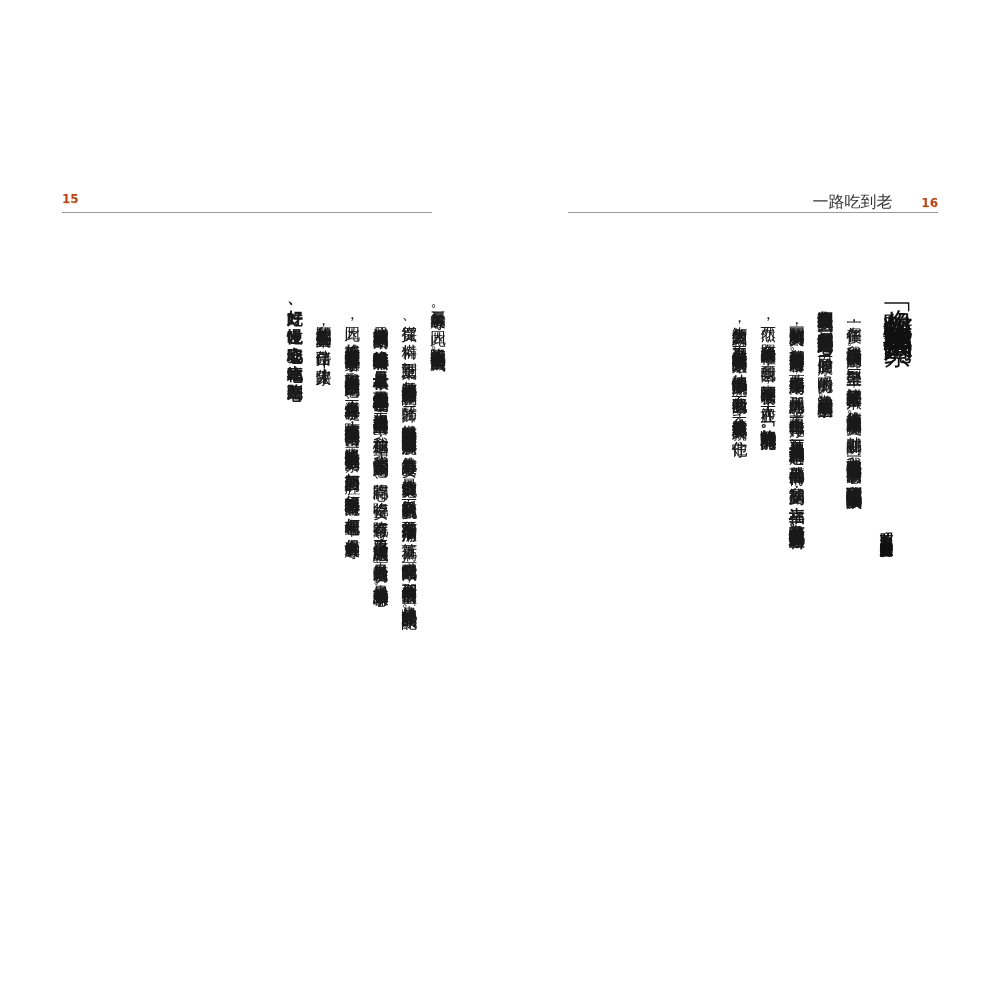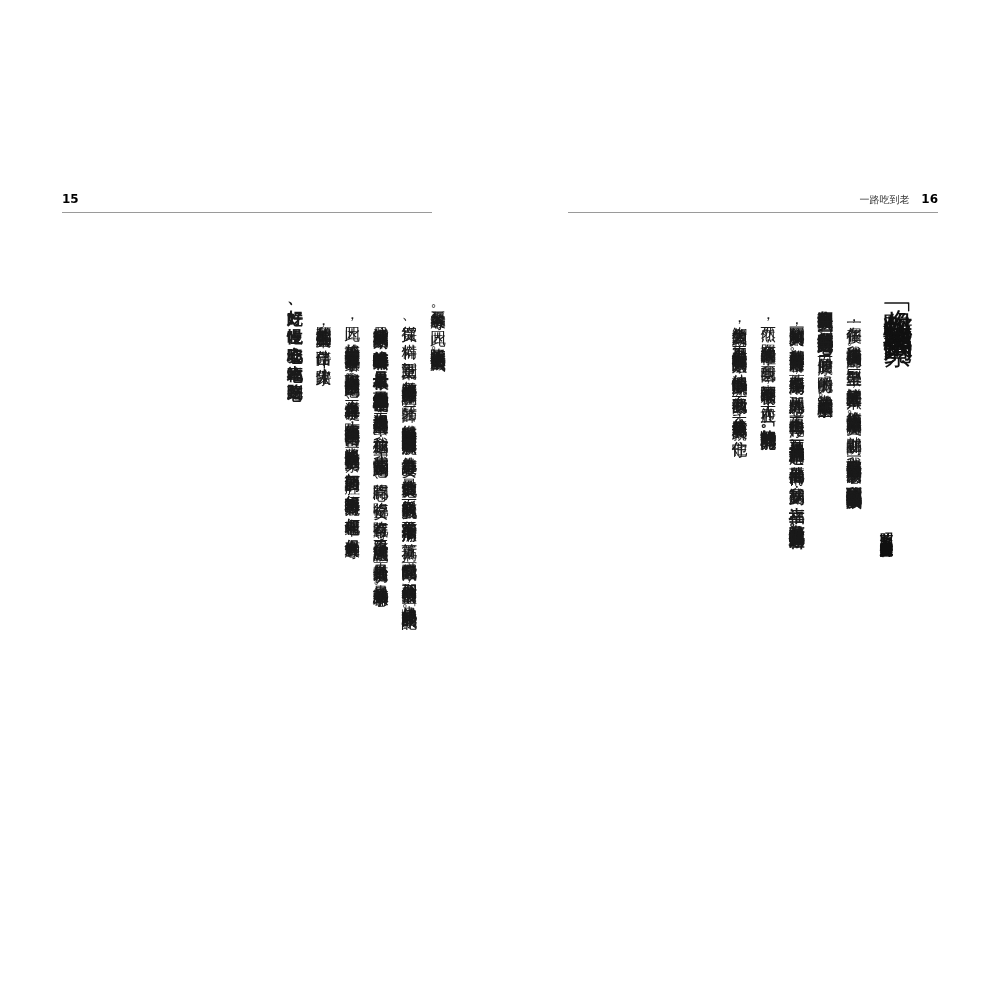--- a/index.html
+++ b/index.html
@@ -7,22 +7,22 @@
       width: 1000px; height: 1000px; background: #ffffff; position: relative; overflow: hidden;
       font-family: "DejaVu Serif", "Liberation Serif", serif; color: #1a1a1a;
     }
     .page { position: absolute; top: 0; height: 1000px; }
     .page-left { left: 0; width: 500px; }
     .page-right { left: 500px; width: 500px; }
 
     .header { position: absolute; top: 192px; height: 20px; font-family: "DejaVu Sans", sans-serif; font-size: 12px; }
     .page-left .header { left: 62px; right: 68px; }
     .page-right .header { left: 68px; right: 62px; text-align: right; }
-    .page-num { font-weight: bold; font-size: 12px; color: #000000; }
-    .running-title { font-size: 10px; color: #333; margin-right: 8px; }
+    .page-num { font-weight: bold; font-size: 12px; color: #c2410c; }
+    .running-title { font-size: 16px; color: #333; margin-right: 25px; }
     .rule { position: absolute; top: 212px; height: 1px; background: #9a9a9a; }
     .page-left .rule { left: 62px; right: 68px; }
     .page-right .rule { left: 68px; right: 62px; }
 
     .vtext {
       position: absolute; top: 298px;
       writing-mode: vertical-rl;
       font-size: 15.6px; line-height: 28.6px; letter-spacing: 0.6px;
       height: 370px;
     }

